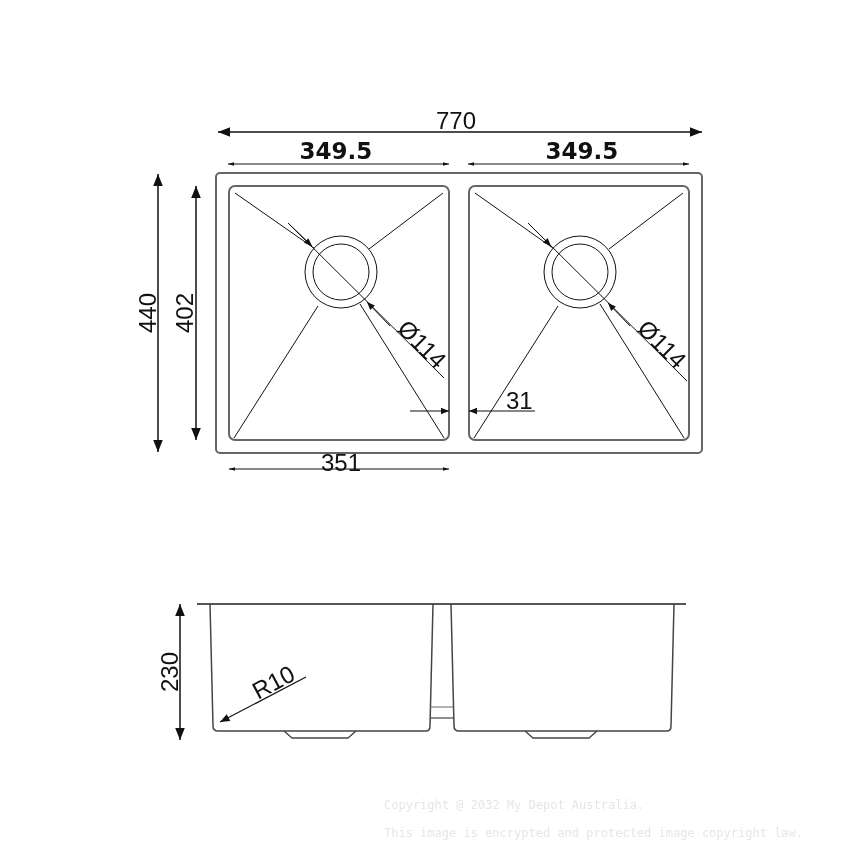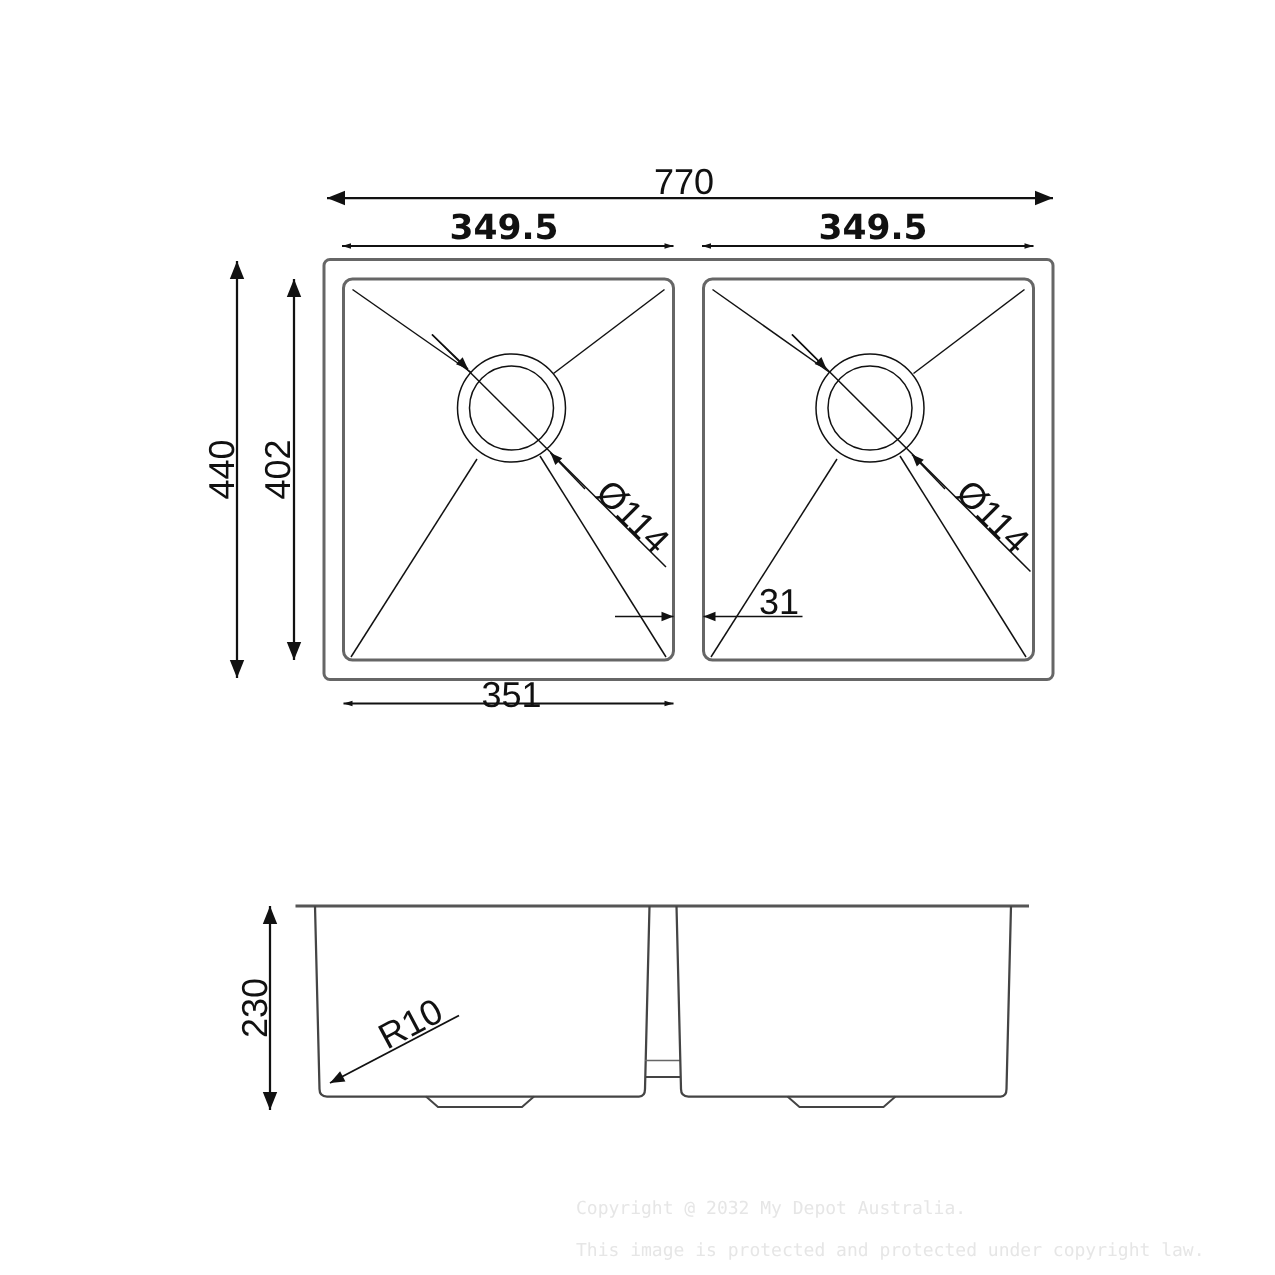--- a/index.html
+++ b/index.html
@@ -90,13 +90,13 @@
 
     <path d="M451,604 L454,726 Q454,731 459,731 L667,731 Q671,731 671,726 L674,604" fill="none" stroke="#444" stroke-width="1.5"></path>
     <path d="M525,731 L533,738 L589,738 L597,731" fill="none" stroke="#444" stroke-width="1.3"></path>
 
     <line x1="306" y1="677" x2="220" y2="722" stroke="#111" stroke-width="1.2" marker-end="url(#ah)"></line>
     <text class="dim" transform="translate(258,700) rotate(-28)">R10</text>
   </g>
 </svg>
 
 <div class="wm" style="top:798px;">Copyright @ 2032 My Depot Australia.</div>
-<div class="wm" style="top:826px;">This image is protected and protected under copyright law.</div>
+<div class="wm" style="top:826px;">This image is encrypted and protected image copyright law.</div>
 
 </body></html>

